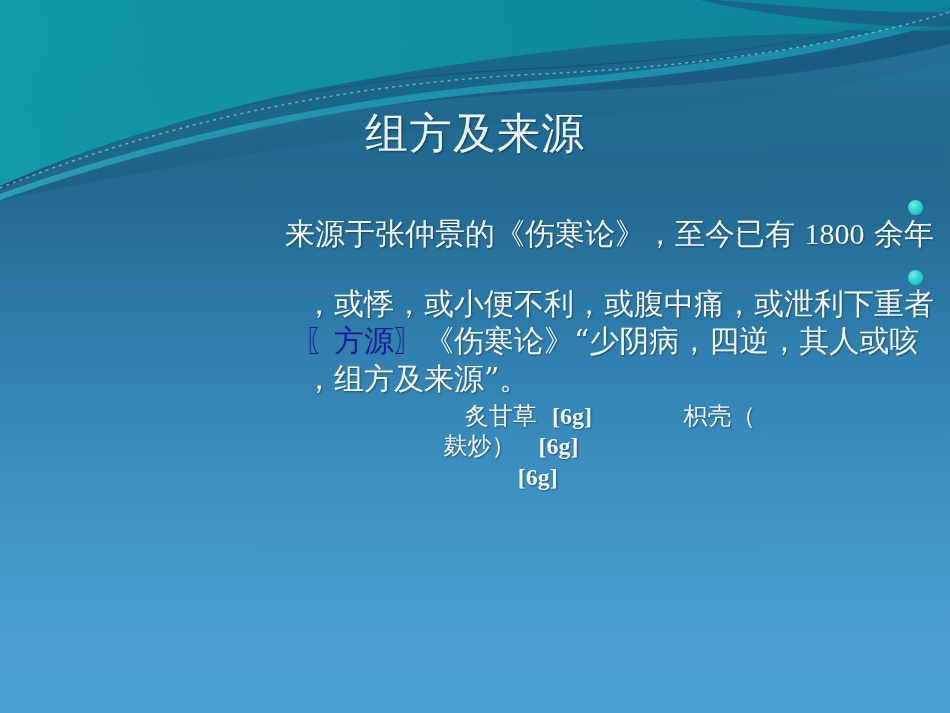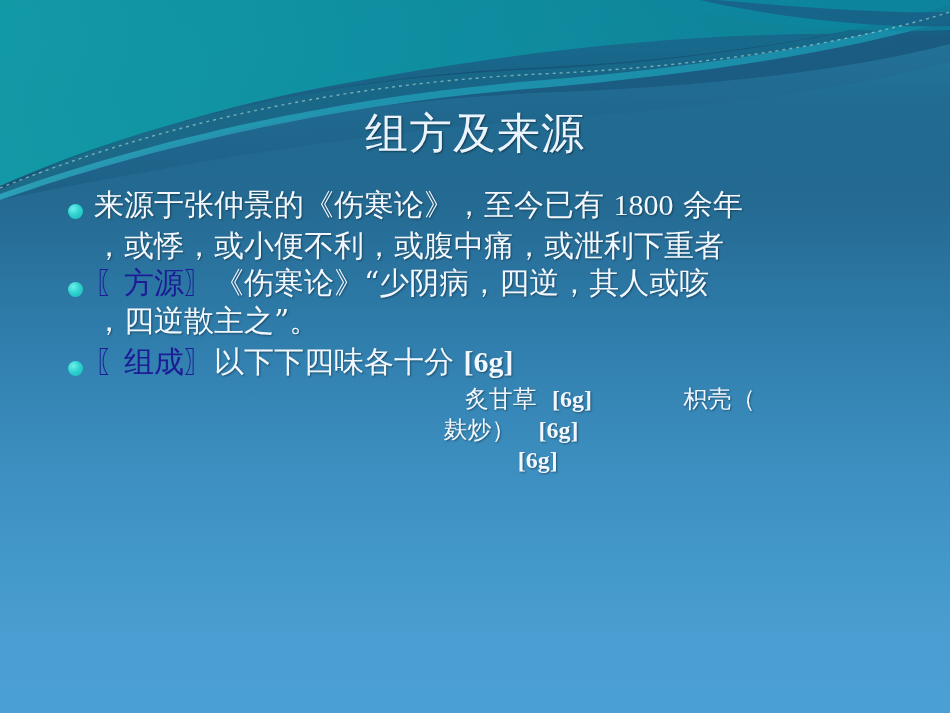--- a/index.html
+++ b/index.html
@@ -53,22 +53,23 @@
 
   
   #body {
     position: absolute;
     left: 68px;
     top: 186px;
     width: 866px;
   }
   .bullet-row {
     display: flex;
-    align-items: center;
+    align-items: flex-end;
     margin-bottom: 4px;
+    flex-direction: column;
   }
   .bullet-dot {
     flex: 0 0 auto;
     width: 15px;
     height: 15px;
     border-radius: 50%;
     background: radial-gradient(circle at 35% 32%, #6ef0ea 0%, #2fd3d0 45%, #19b6b8 100%);
     margin-top: 14px;
     margin-right: 11px;
   }
@@ -162,29 +163,23 @@
       <div class="bullet-text">
         <div>来源于张仲景的《伤寒论》，至今已有 <span class="num">1800</span> 余年</div>
       </div>
     </div>
 
     <div class="bullet-row">
       <div class="bullet-dot"></div>
       <div class="bullet-text">
         <div>，或悸，或小便不利，或腹中痛，或泄利下重者</div>
         <div><span class="tag">〖方源〗</span><span>《伤寒论》“少阴病，四逆，其人或咳</span></div>
-        <div>，四逆散主之”。</div>
+        <div>，组方及来源”。</div>
       </div>
     </div>
 
-    <div class="bullet-row">
-      <div class="bullet-dot"></div>
-      <div class="bullet-text">
-        <div><span class="tag">〖组成〗</span><span>以下下四味各十分 <span class="dose">[6g]</span></span></div>
-      </div>
-    </div>
 
     <div class="cont-line">                          炙甘草  <span class="dose">[6g]</span>            枳壳（</div>
     <div class="cont-line">麸炒）   <span class="dose">[6g]</span></div>
     <div class="cont-line">       <span class="dose">[6g]</span></div>
 
   </div>
 </div>
 
 </body></html>

